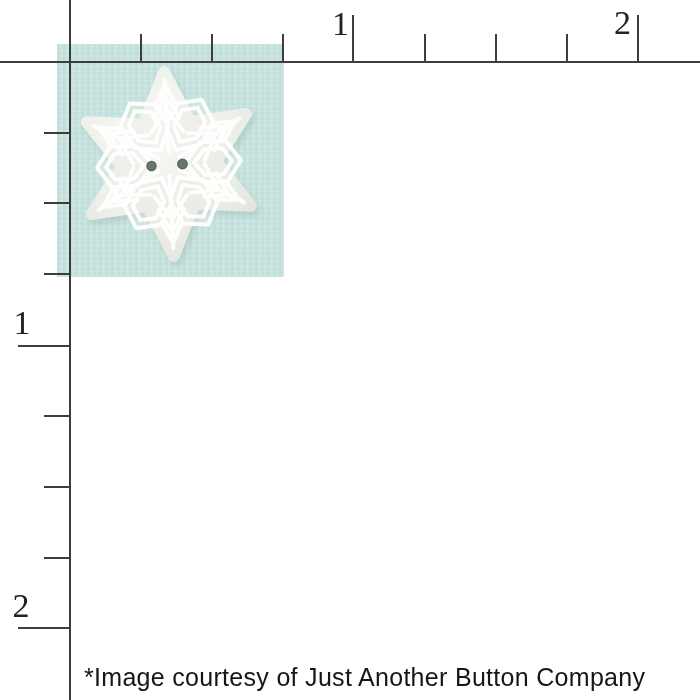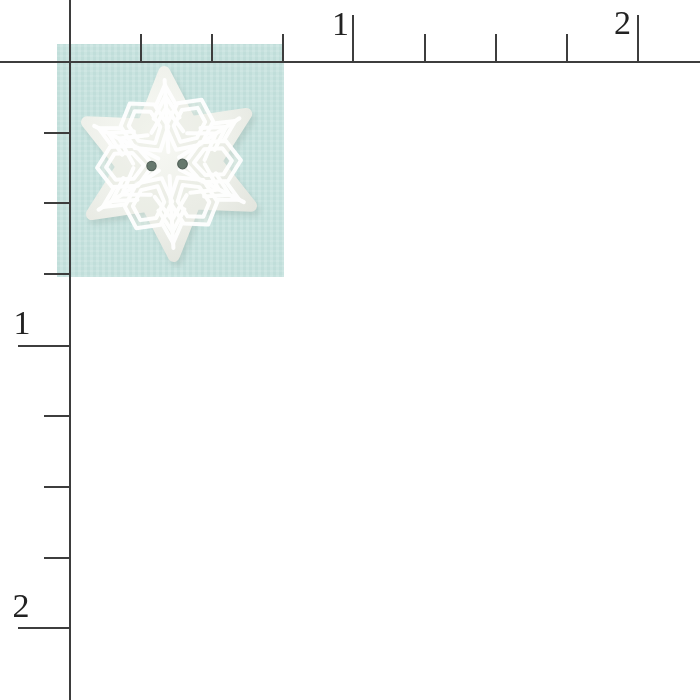--- a/index.html
+++ b/index.html
@@ -121,14 +121,15 @@
   <div class="tick-left" style="top:415px"></div>
   <div class="tick-left" style="top:486px"></div>
   <div class="tick-left" style="top:557px"></div>
   <div class="tick-left major" style="top:627px"></div>
 
   <div class="num t1">1</div>
   <div class="num t2">2</div>
   <div class="num l1">1</div>
   <div class="num l2">2</div>
 
+  <div class="caption" style="color: rgb(22, 22, 22);">*Image courtesy of Just Another Button Company</div>
 
 </div>
 
 </body></html>

